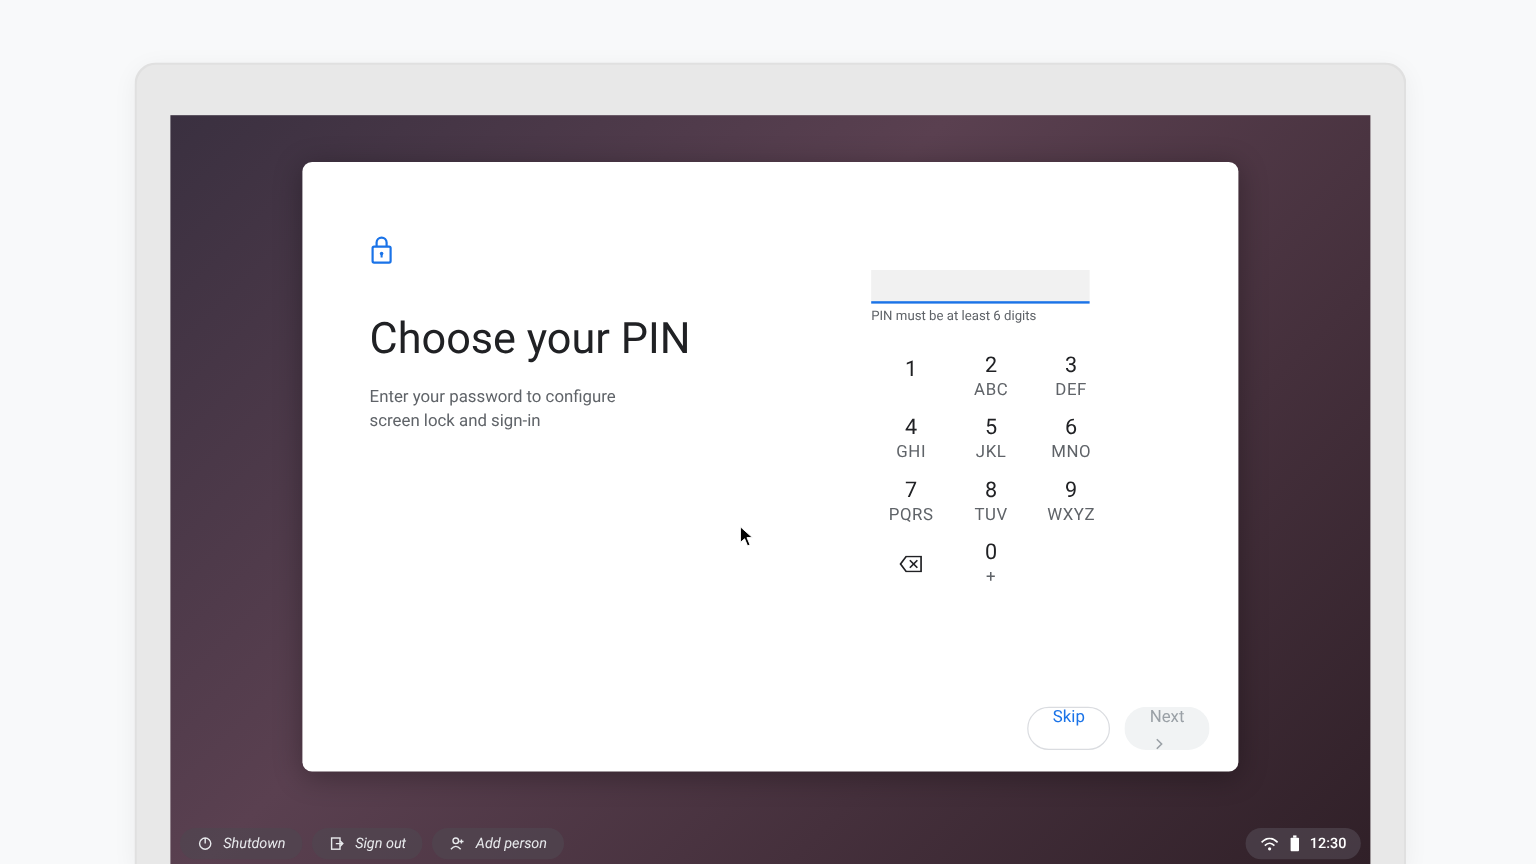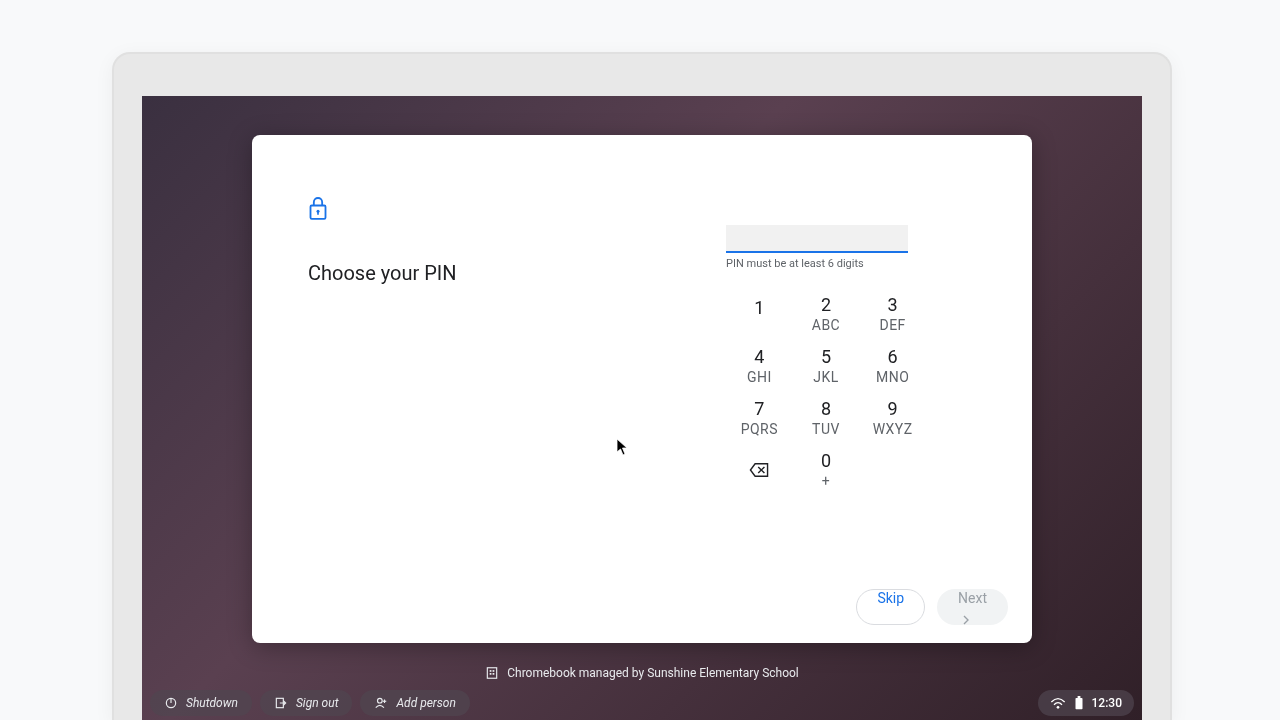--- a/index.html
+++ b/index.html
@@ -41,21 +41,21 @@
       border-radius: 8px;
       box-shadow: 0 4px 24px rgba(0,0,0,0.3);
       padding: 60px 56px 20px 56px;
     }
     .lock-icon {
       width: 20px;
       height: 26px;
       margin-bottom: 40px;
     }
     .dialog-title {
-      font-size: 20px;
+      font-size: 36px;
       font-weight: 400;
       color: #202124;
       margin-bottom: 18px;
     }
     .dialog-desc {
       font-size: 14px;
       color: #5f6368;
       line-height: 1.45;
       max-width: 240px;
     }
@@ -217,20 +217,21 @@
     <div class="dialog">
       <div class="lock-icon">
         <svg viewBox="0 0 24 30" width="20" height="26">
           <rect x="3" y="12" width="18" height="16" rx="1.5" fill="none" stroke="#1a73e8" stroke-width="2.2"></rect>
           <path d="M7 12 V8 a5 5 0 0 1 10 0 V12" fill="none" stroke="#1a73e8" stroke-width="2.2"></path>
           <circle cx="12" cy="19" r="1.8" fill="#1a73e8"></circle>
           <line x1="12" y1="19" x2="12" y2="23" stroke="#1a73e8" stroke-width="2"></line>
         </svg>
       </div>
       <h1 class="dialog-title">Choose your PIN</h1>
+      <p class="dialog-desc">Enter your password to configure screen lock and sign-in</p>
 
       <div class="pin-section">
         <input class="pin-input" type="password" value="" style="">
         <div class="pin-hint">PIN must be at least 6 digits</div>
 
         <div class="keypad">
           <button class="key">
             <span class="key-digit">1</span>
             <span class="key-letters"></span>
           </button>
@@ -291,32 +292,20 @@
           <span>Next</span>
           <span class="chevron-right">
             <svg viewBox="0 0 24 24" width="16" height="16">
                 <path d="M9 6l6 6-6 6" fill="none" stroke="#9aa0a6" stroke-width="2"></path>
               </svg>
           </span>
         </button>
       </div>
     </div>
 
-    <div class="managed-bar">
-      <span>
-        <svg width="14" height="14" viewBox="0 0 24 24">
-            <rect x="4" y="3" width="16" height="18" fill="none" stroke="#e8eaed" stroke-width="2"></rect>
-            <rect x="8" y="7" width="3" height="3" fill="#e8eaed"></rect>
-            <rect x="13" y="7" width="3" height="3" fill="#e8eaed"></rect>
-            <rect x="8" y="12" width="3" height="3" fill="#e8eaed"></rect>
-            <rect x="13" y="12" width="3" height="3" fill="#e8eaed"></rect>
-          </svg>
-      </span>
-      <span>Chromebook managed by Sunshine Elementary School</span>
-    </div>
 
     <div class="shelf">
       <div class="shelf-left">
         <button class="pill">
           <span>
             <svg width="14" height="14" viewBox="0 0 24 24">
                 <circle cx="12" cy="12" r="8" fill="none" stroke="#e8eaed" stroke-width="2"></circle>
                 <line x1="12" y1="4" x2="12" y2="12" stroke="#e8eaed" stroke-width="2"></line>
               </svg>
           </span>

